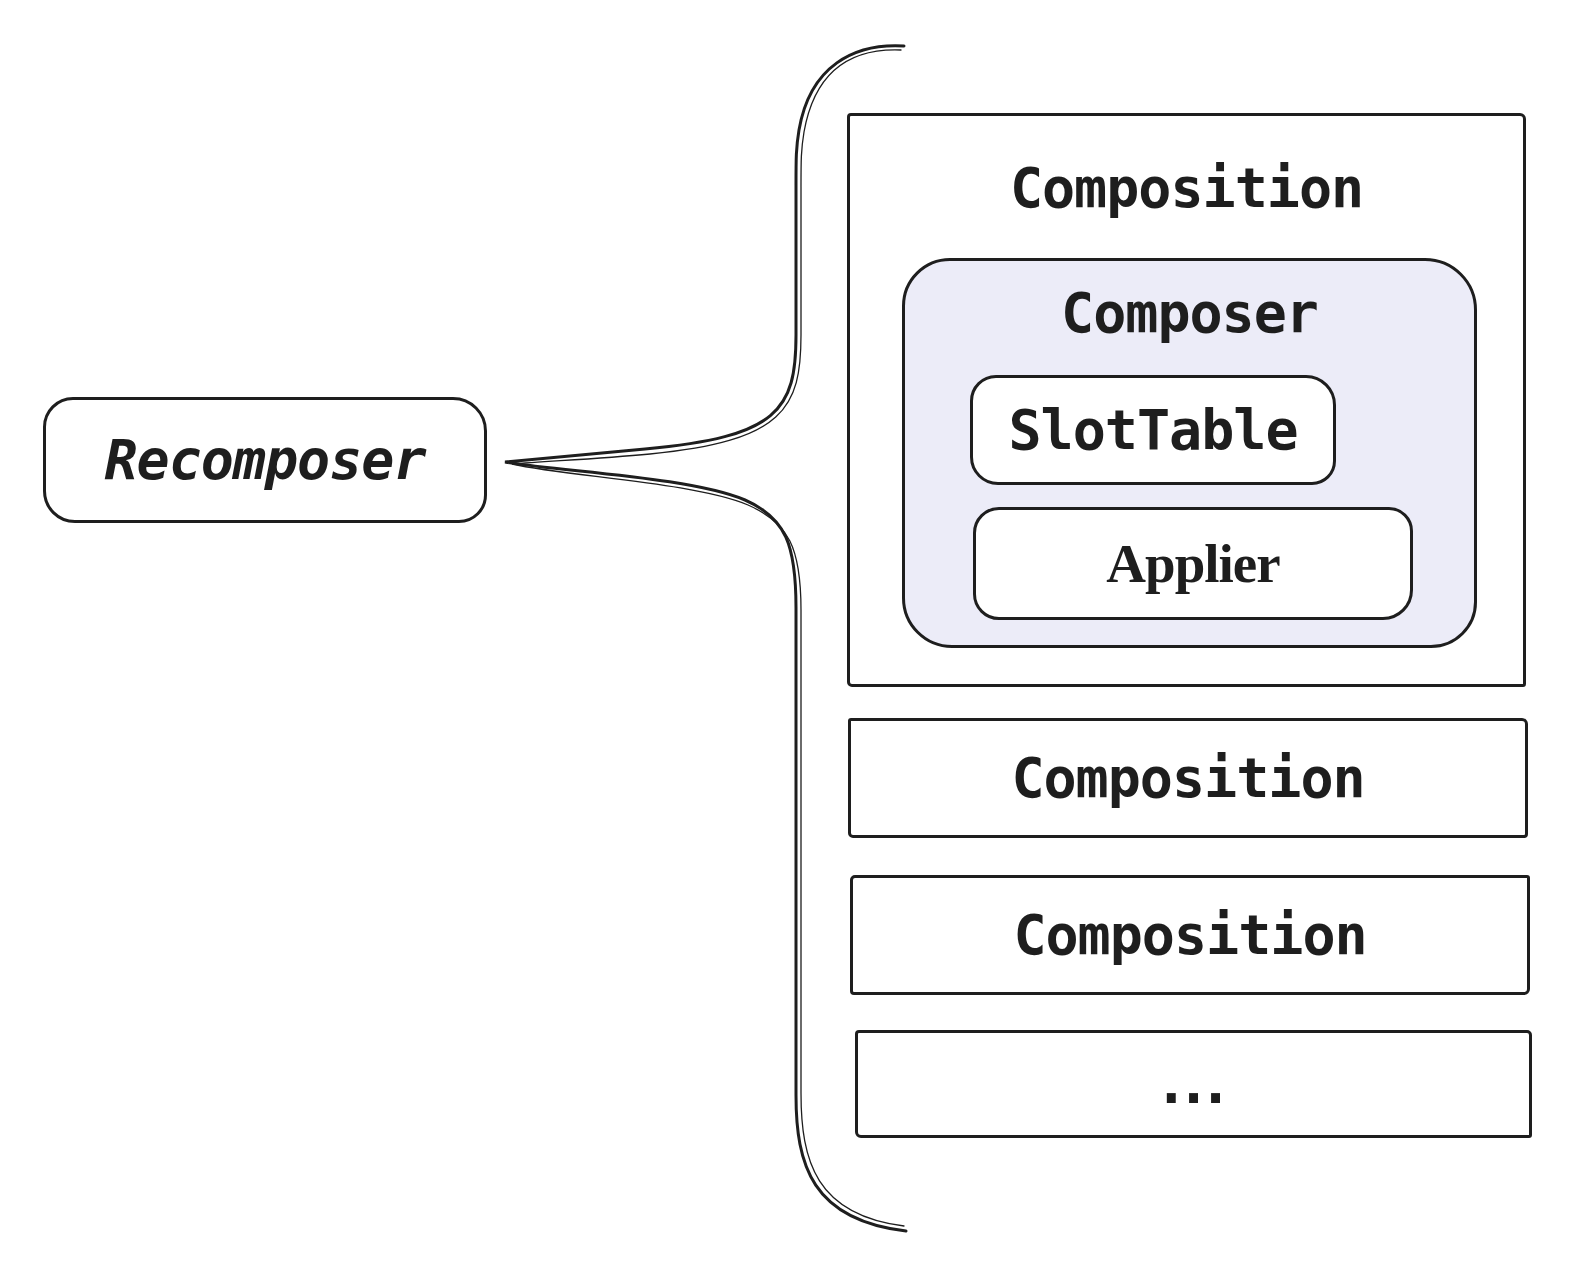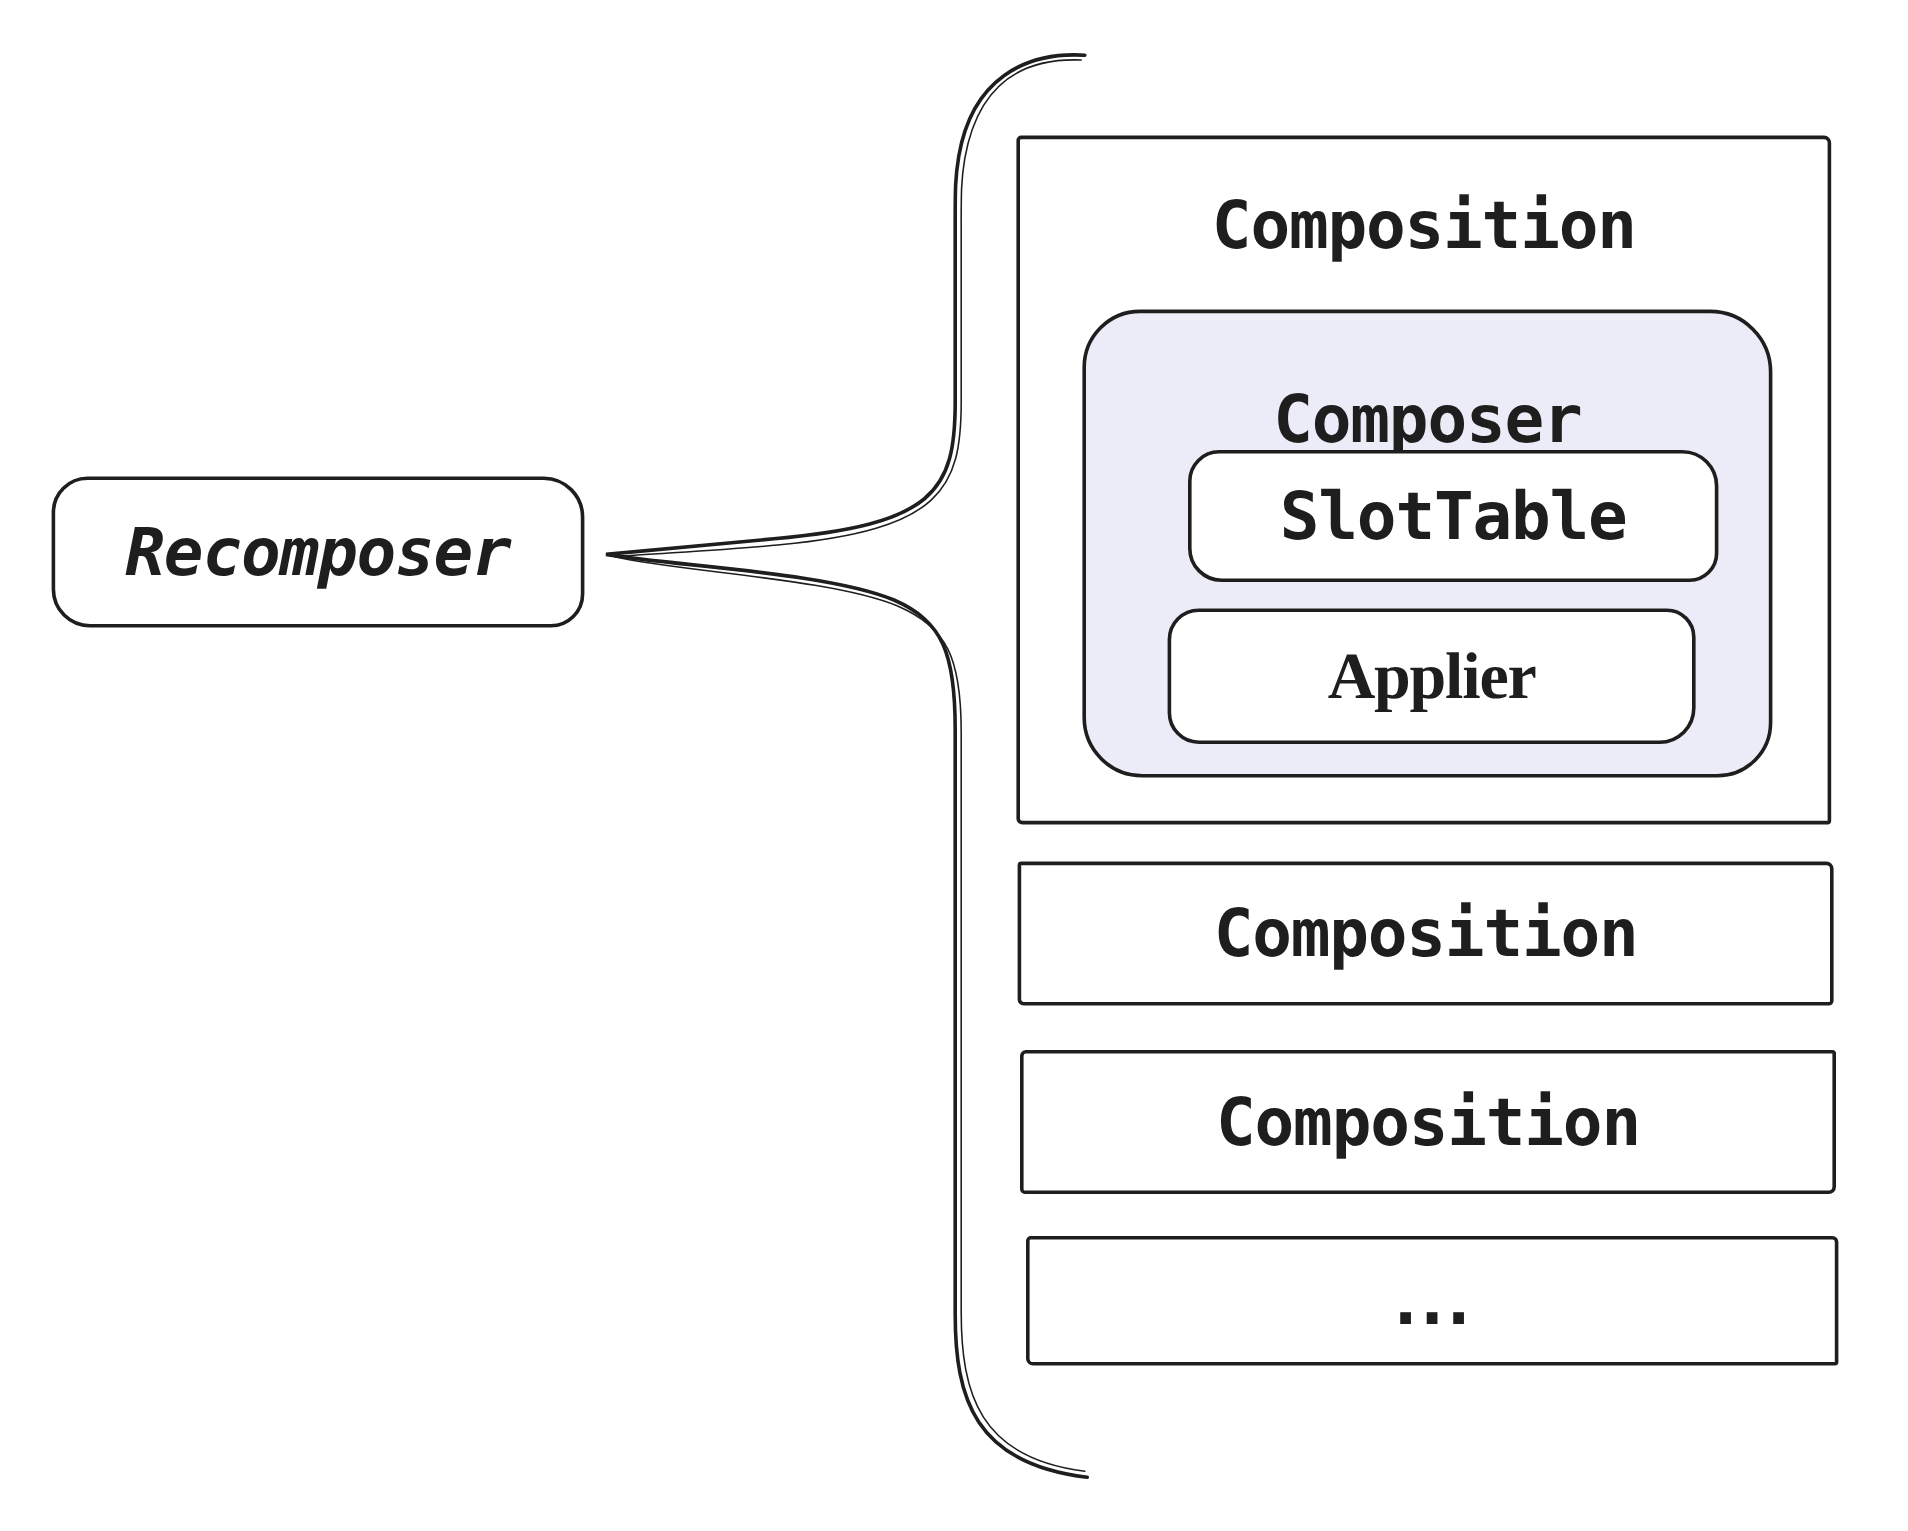--- a/index.html
+++ b/index.html
@@ -50,24 +50,23 @@
   
   .composer {
     left: 902px; top: 258px; width: 575px; height: 390px;
     background: #ececf8;
     border-radius: 48px 52px 46px 50px;
   }
   .composer-label {
     position: absolute;
     left: 0; top: 20px; width: 100%;
     text-align: center;
-    margin-top: 36px;
   }
   .slottable {
-    left: 990px; top: 375px; width: 442px; height: 110px;
+    left: 970px; top: 375px; width: 366px; height: 110px;
     border-radius: 26px 30px 24px 28px;
     align-items: center;
   }
   .applier {
     left: 973px; top: 507px; width: 440px; height: 113px;
     border-radius: 26px 24px 30px 26px;
     font-family: Liberation Serif, serif;
   }
   
   .comp-2 {

